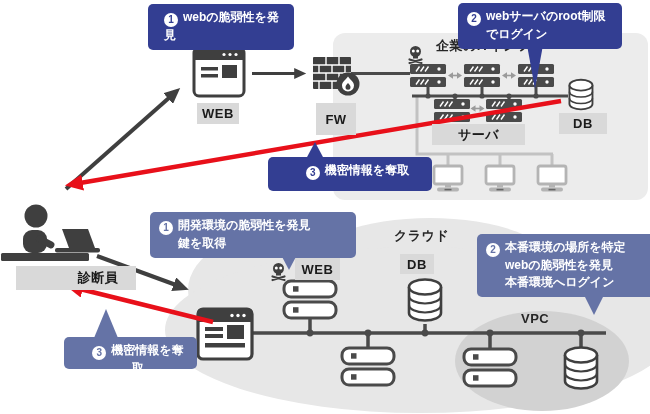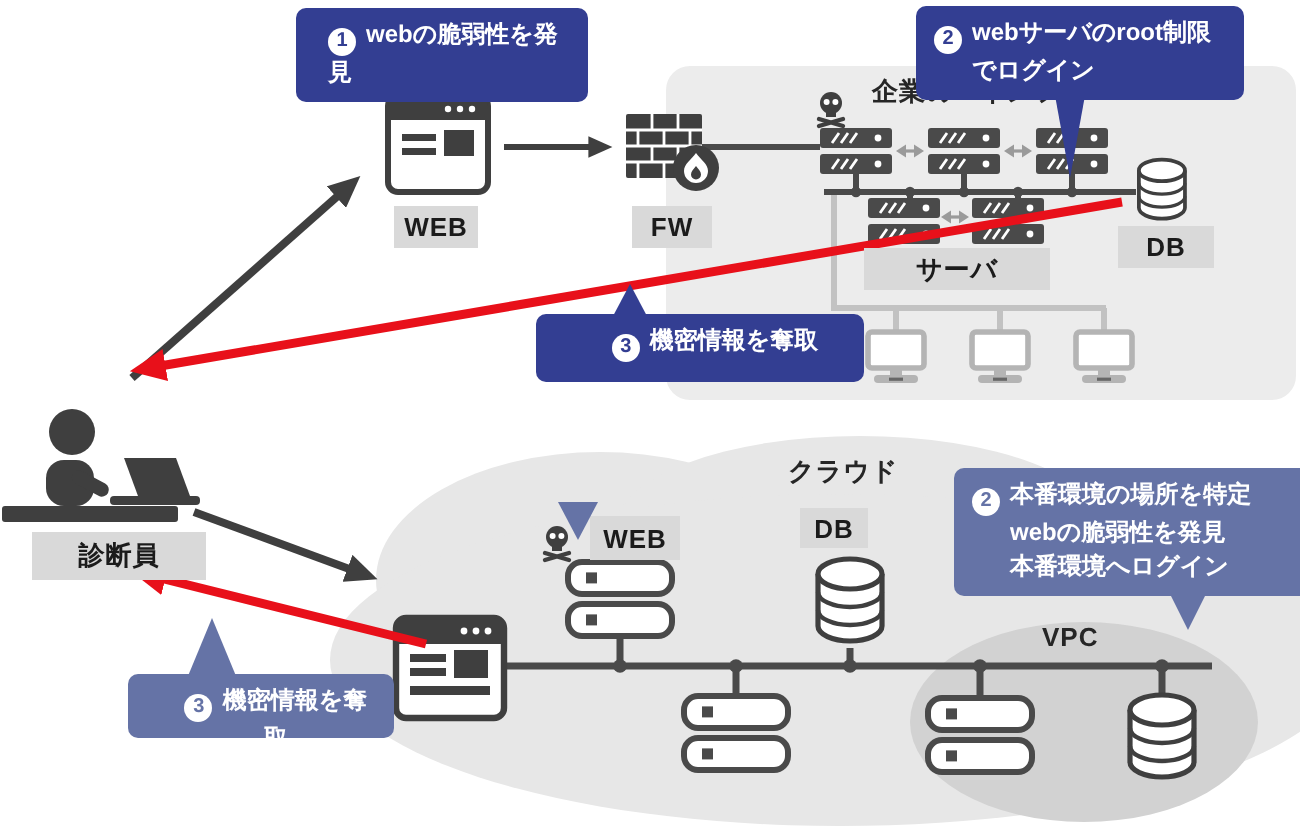--- a/index.html
+++ b/index.html
@@ -188,44 +188,48 @@
   <path d="M97,256 L176,285" stroke="#3f3f3f" stroke-width="4" marker-end="url(#ah-dark)"></path>
   <path d="M561,101 L80,183" stroke="#e8101a" stroke-width="4.5" marker-end="url(#ah-red)"></path>
   <path d="M213,322 L80,289" stroke="#e8101a" stroke-width="4.5" marker-end="url(#ah-red)"></path>
 </svg>
 
 <div class="rlabel" style="left:436px;top:37px;">企業のITインフラ</div>
 <div class="rlabel" style="left:394px;top:227px;">クラウド</div>
 <div class="rlabel" style="left:521px;top:311px;">VPC</div>
 
 <div class="chip" style="left:197px;top:103px;width:42px;height:21px;">WEB</div>
-<div class="chip" style="left:316px;top:103px;width:40px;height:21px;">FW</div>
+<div class="chip" style="left:316px;top:103px;width:40px;height:32px;">FW</div>
 <div class="chip" style="left:432px;top:124px;width:93px;height:21px;">サーバ</div>
 <div class="chip" style="left:559px;top:113px;width:48px;height:21px;">DB</div>
-<div class="chip" style="left:16px;top:266px;width:87px;height:24px;">診断員</div>
+<div class="chip" style="left:16px;top:266px;width:76px;height:24px;padding-left:44px;">診断員</div>
 <div class="chip" style="left:295px;top:258px;width:45px;height:22px;">WEB</div>
 <div class="chip" style="left:400px;top:254px;width:34px;height:20px;">DB</div>
 
 <div class="ptr" style="left:243px;top:29px;border-left:9px solid transparent;border-right:9px solid transparent;border-top:17px solid #333e92;"></div>
 <div class="ptr" style="left:527px;top:45px;border-left:8px solid transparent;border-right:8px solid transparent;border-top:44px solid #333e92;"></div>
 <div class="ptr" style="left:306px;top:142px;border-left:9px solid transparent;border-right:9px solid transparent;border-bottom:17px solid #333e92;"></div>
 <div class="ptr" style="left:279px;top:251px;border-left:10px solid transparent;border-right:10px solid transparent;border-top:19px solid #6573a6;"></div>
 <div class="ptr" style="left:583px;top:293px;border-left:11px solid transparent;border-right:11px solid transparent;border-top:22px solid #6573a6;"></div>
 <div class="ptr" style="left:94px;top:309px;border-left:12px solid transparent;border-right:12px solid transparent;border-bottom:29px solid #6573a6;"></div>
 
 <div class="callout navy" style="left:148px;top:4px;width:146px;padding-left:16px;">
   <span class="cl-first"><span class="badge">1</span><span>webの脆弱性を発見</span></span>
 </div>
 <div class="callout navy" style="left:458px;top:3px;width:164px;">
   <span class="cl-first"><span class="badge">2</span><span>webサーバのroot制限</span></span>
   <span class="cl-line">でログイン</span>
 </div>
 <div class="callout navy center" style="left:268px;top:157px;width:164px;height:34px;">
   <span class="cl-first"><span class="badge">3</span><span>機密情報を奪取</span></span>
 </div>
+<div class="callout slate" style="left:150px;top:212px;width:206px;">
+  <span class="cl-first"><span class="badge">1</span><span>開発環境の脆弱性を発見</span></span>
+  <span class="cl-line">鍵を取得</span>
+</div>
 <div class="callout slate" style="left:477px;top:234px;width:188px;">
   <span class="cl-first"><span class="badge">2</span><span>本番環境の場所を特定</span></span>
   <span class="cl-line">webの脆弱性を発見</span>
   <span class="cl-line">本番環境へログイン</span>
 </div>
 <div class="callout slate center" style="left:64px;top:337px;width:133px;height:32px;">
   <span class="cl-first"><span class="badge">3</span><span>機密情報を奪取</span></span>
 </div>
 
 </div>

